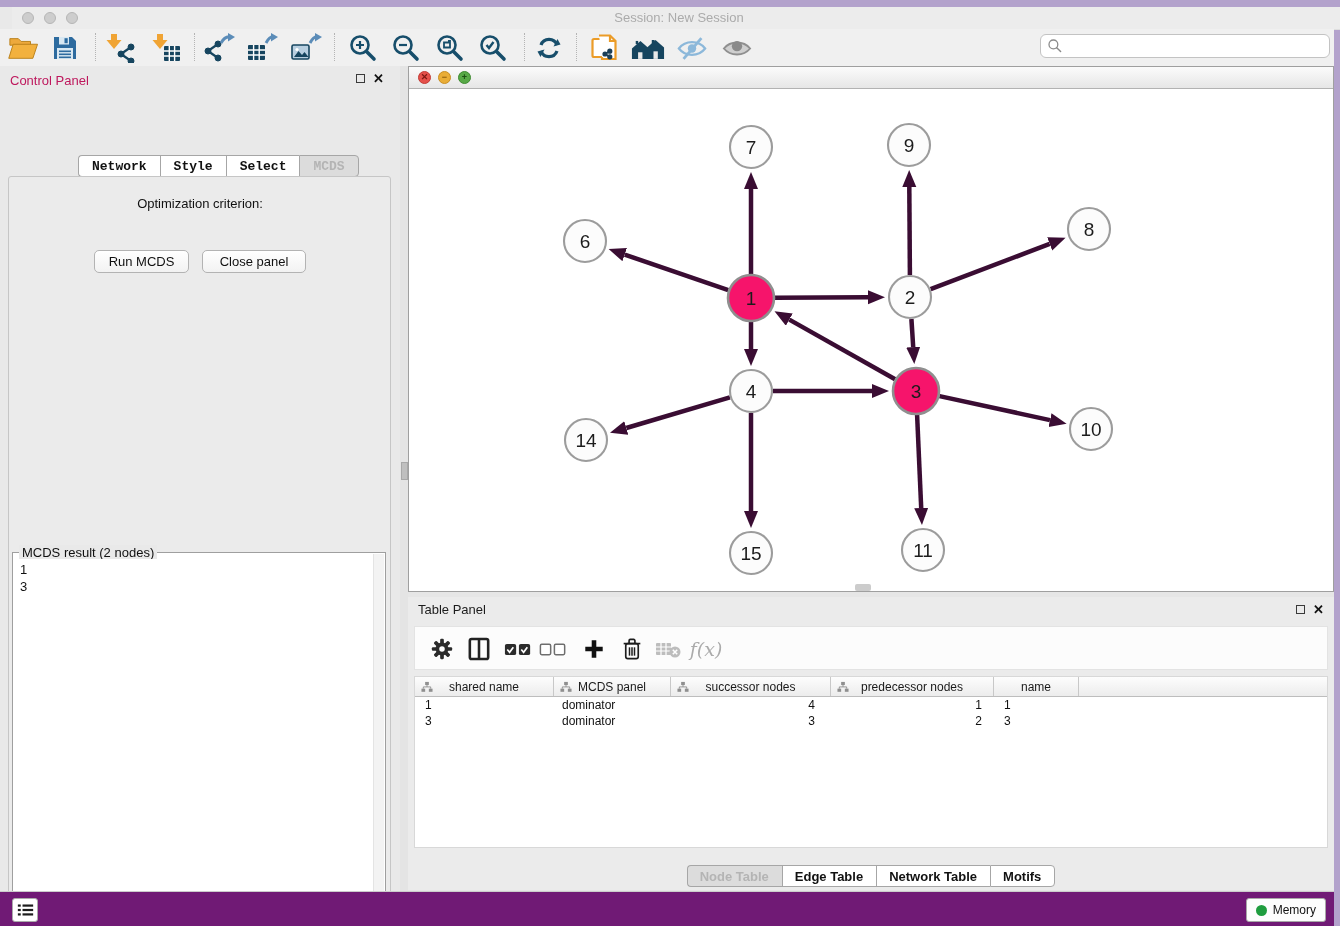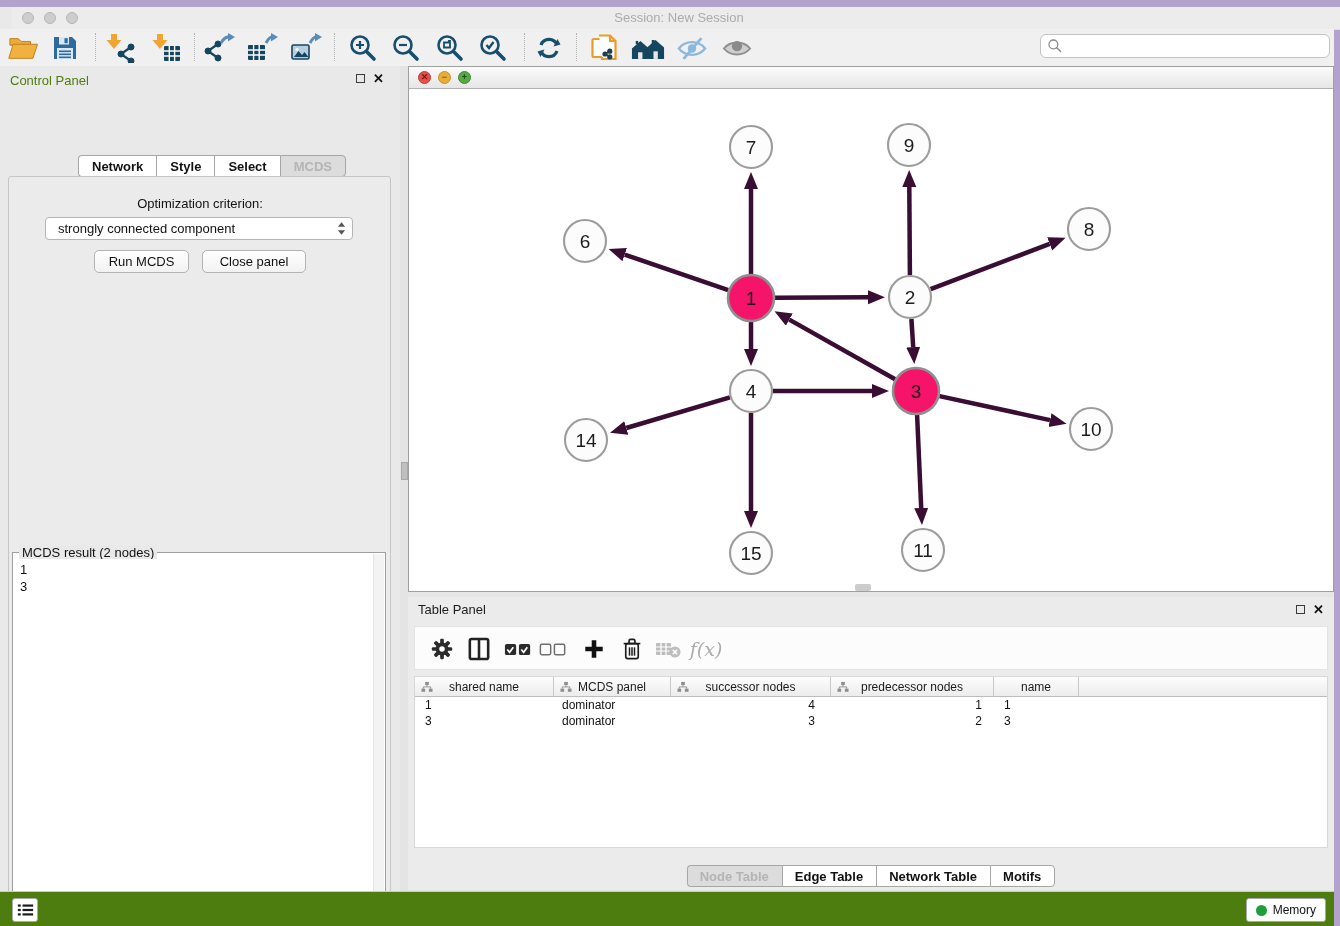--- a/index.html
+++ b/index.html
@@ -17,25 +17,25 @@
     border-bottom:1px solid #c9c9c9;}
   .tbi{position:absolute;top:3px;width:34px;height:32px;display:flex;align-items:center;
     justify-content:center;cursor:default;}
   .tbi svg{display:block;}
   .sep{position:absolute;top:4px;width:0;height:28px;border-left:1px dotted #b4b4b4;}
   #searchbox{position:absolute;top:5px;left:1040px;width:290px;height:24px;background:#fff;
     border:1px solid #c3c3c3;border-radius:6px;box-sizing:border-box;display:flex;align-items:center;padding-left:6px;}
   #searchbox input{border:none;outline:none;flex:1;font-size:13px;background:transparent;margin-left:4px;}
   
   #cpanel{position:absolute;left:0;top:59px;width:400px;height:825px;background:#e9e9e9;}
-  #cpanel-title{position:absolute;left:10px;top:7px;font-size:13px;color:#4d7c0f;}
+  #cpanel-title{position:absolute;left:10px;top:7px;font-size:13px;color:#be185d;}
   .win-btns{position:absolute;top:7px;display:flex;gap:8px;align-items:center;}
   .float-ic{width:9px;height:9px;border:1.5px solid #3a3a3a;box-sizing:border-box;display:inline-block;}
   .close-ic{font-size:13px;font-weight:bold;color:#111;line-height:11px;}
-  .tabrow{position:absolute;display:flex;}
+  .tabrow{position:absolute;display:flex;font-family:Liberation Mono, monospace;}
   .tab{height:22px;line-height:22px;padding:0 13px;font-size:13px;font-weight:600;color:#111;
     background:#fff;border:1px solid #a6a6a6;border-right:none;box-sizing:border-box;}
   .tab:first-child{border-radius:4px 0 0 4px;}
   .tab:last-child{border-right:1px solid #a6a6a6;border-radius:0 4px 4px 0;}
   .tab.disabled{background:#dcdcdc;color:#b4b4b4;}
   #cp-box{position:absolute;left:8px;top:110px;width:383px;height:755px;background:#ebebeb;
     border:1px solid #c6c6c6;border-radius:3px;box-sizing:border-box;}
   #opt-label{position:absolute;left:0;width:100%;top:130px;text-align:center;font-size:13px;color:#111;}
   #criterion{position:absolute;left:45px;top:151px;width:308px;height:23px;background:#fff;
     border:1px solid #b5b5b5;border-radius:4px;box-sizing:border-box;display:flex;align-items:center;
@@ -80,21 +80,21 @@
   .trow{display:flex;height:16px;align-items:center;}
   .tcell{font-size:12px;color:#111;box-sizing:border-box;overflow:hidden;}
   .tcell.c0{padding-left:10px;}
   .tcell.c1{padding-left:8px;}
   .tcell.c2{text-align:right;padding-right:16px;}
   .tcell.c3{text-align:right;padding-right:12px;}
   .tcell.c4{padding-left:10px;}
   #ttabs{position:absolute;left:0;width:100%;top:268px;display:flex;justify-content:center;}
   #ttabs .tab{font-weight:600;padding-left:12px;}
   
-  #statusbar{position:absolute;left:0;top:884px;width:100%;height:35px;background:#4d7c0f;border-top:1px solid #cccccc;box-sizing:border-box;}
+  #statusbar{position:absolute;left:0;top:884px;width:100%;height:35px;background:#701a75;border-top:1px solid #cccccc;box-sizing:border-box;}
   #list-btn{position:absolute;left:12px;top:6px;width:26px;height:24px;background:#fff;border:1px solid #ababab;
     border-radius:3px;display:flex;align-items:center;justify-content:center;box-sizing:border-box;}
   #memory-btn{position:absolute;right:8px;top:6px;height:24px;padding:0 9px;background:#fdfdfd;border:1px solid #a8a8a8;
     border-radius:3px;display:flex;align-items:center;gap:6px;font-size:12px;color:#111;box-sizing:border-box;}
   #memory-dot{width:11px;height:11px;border-radius:50%;}
 </style>
 </head>
 <body>
 
 <div id="win">
@@ -276,29 +276,20 @@
       <span class="close-ic">✕</span>
     </div>
     <div class="tabrow" style="left:78px;top:89px">
       <div class="tab">Network</div>
       <div class="tab">Style</div>
       <div class="tab">Select</div>
       <div class="tab disabled">MCDS</div>
     </div>
     <div id="cp-box"></div>
     <div id="opt-label">Optimization criterion:</div>
-    <div id="criterion">
-      <span>strongly connected component</span>
-      <span class="chev">
-        <svg width="9" height="15" viewBox="0 0 10 16">
-            <path d="M5 1 L9 6 H1 Z" fill="#555"></path>
-            <path d="M5 15 L1 10 H9 Z" fill="#555"></path>
-          </svg>
-      </span>
-    </div>
     <div class="btn" style="left:94px;top:184px;width:95px">Run MCDS</div>
     <div class="btn" style="left:202px;top:184px;width:104px">Close panel</div>
     <div id="fieldset">
       <div id="fieldset-legend">MCDS result (2 nodes)</div>
       <div id="result-text">1
 3</div>
       <div id="result-scroll"></div>
     </div>
   </div>
 

